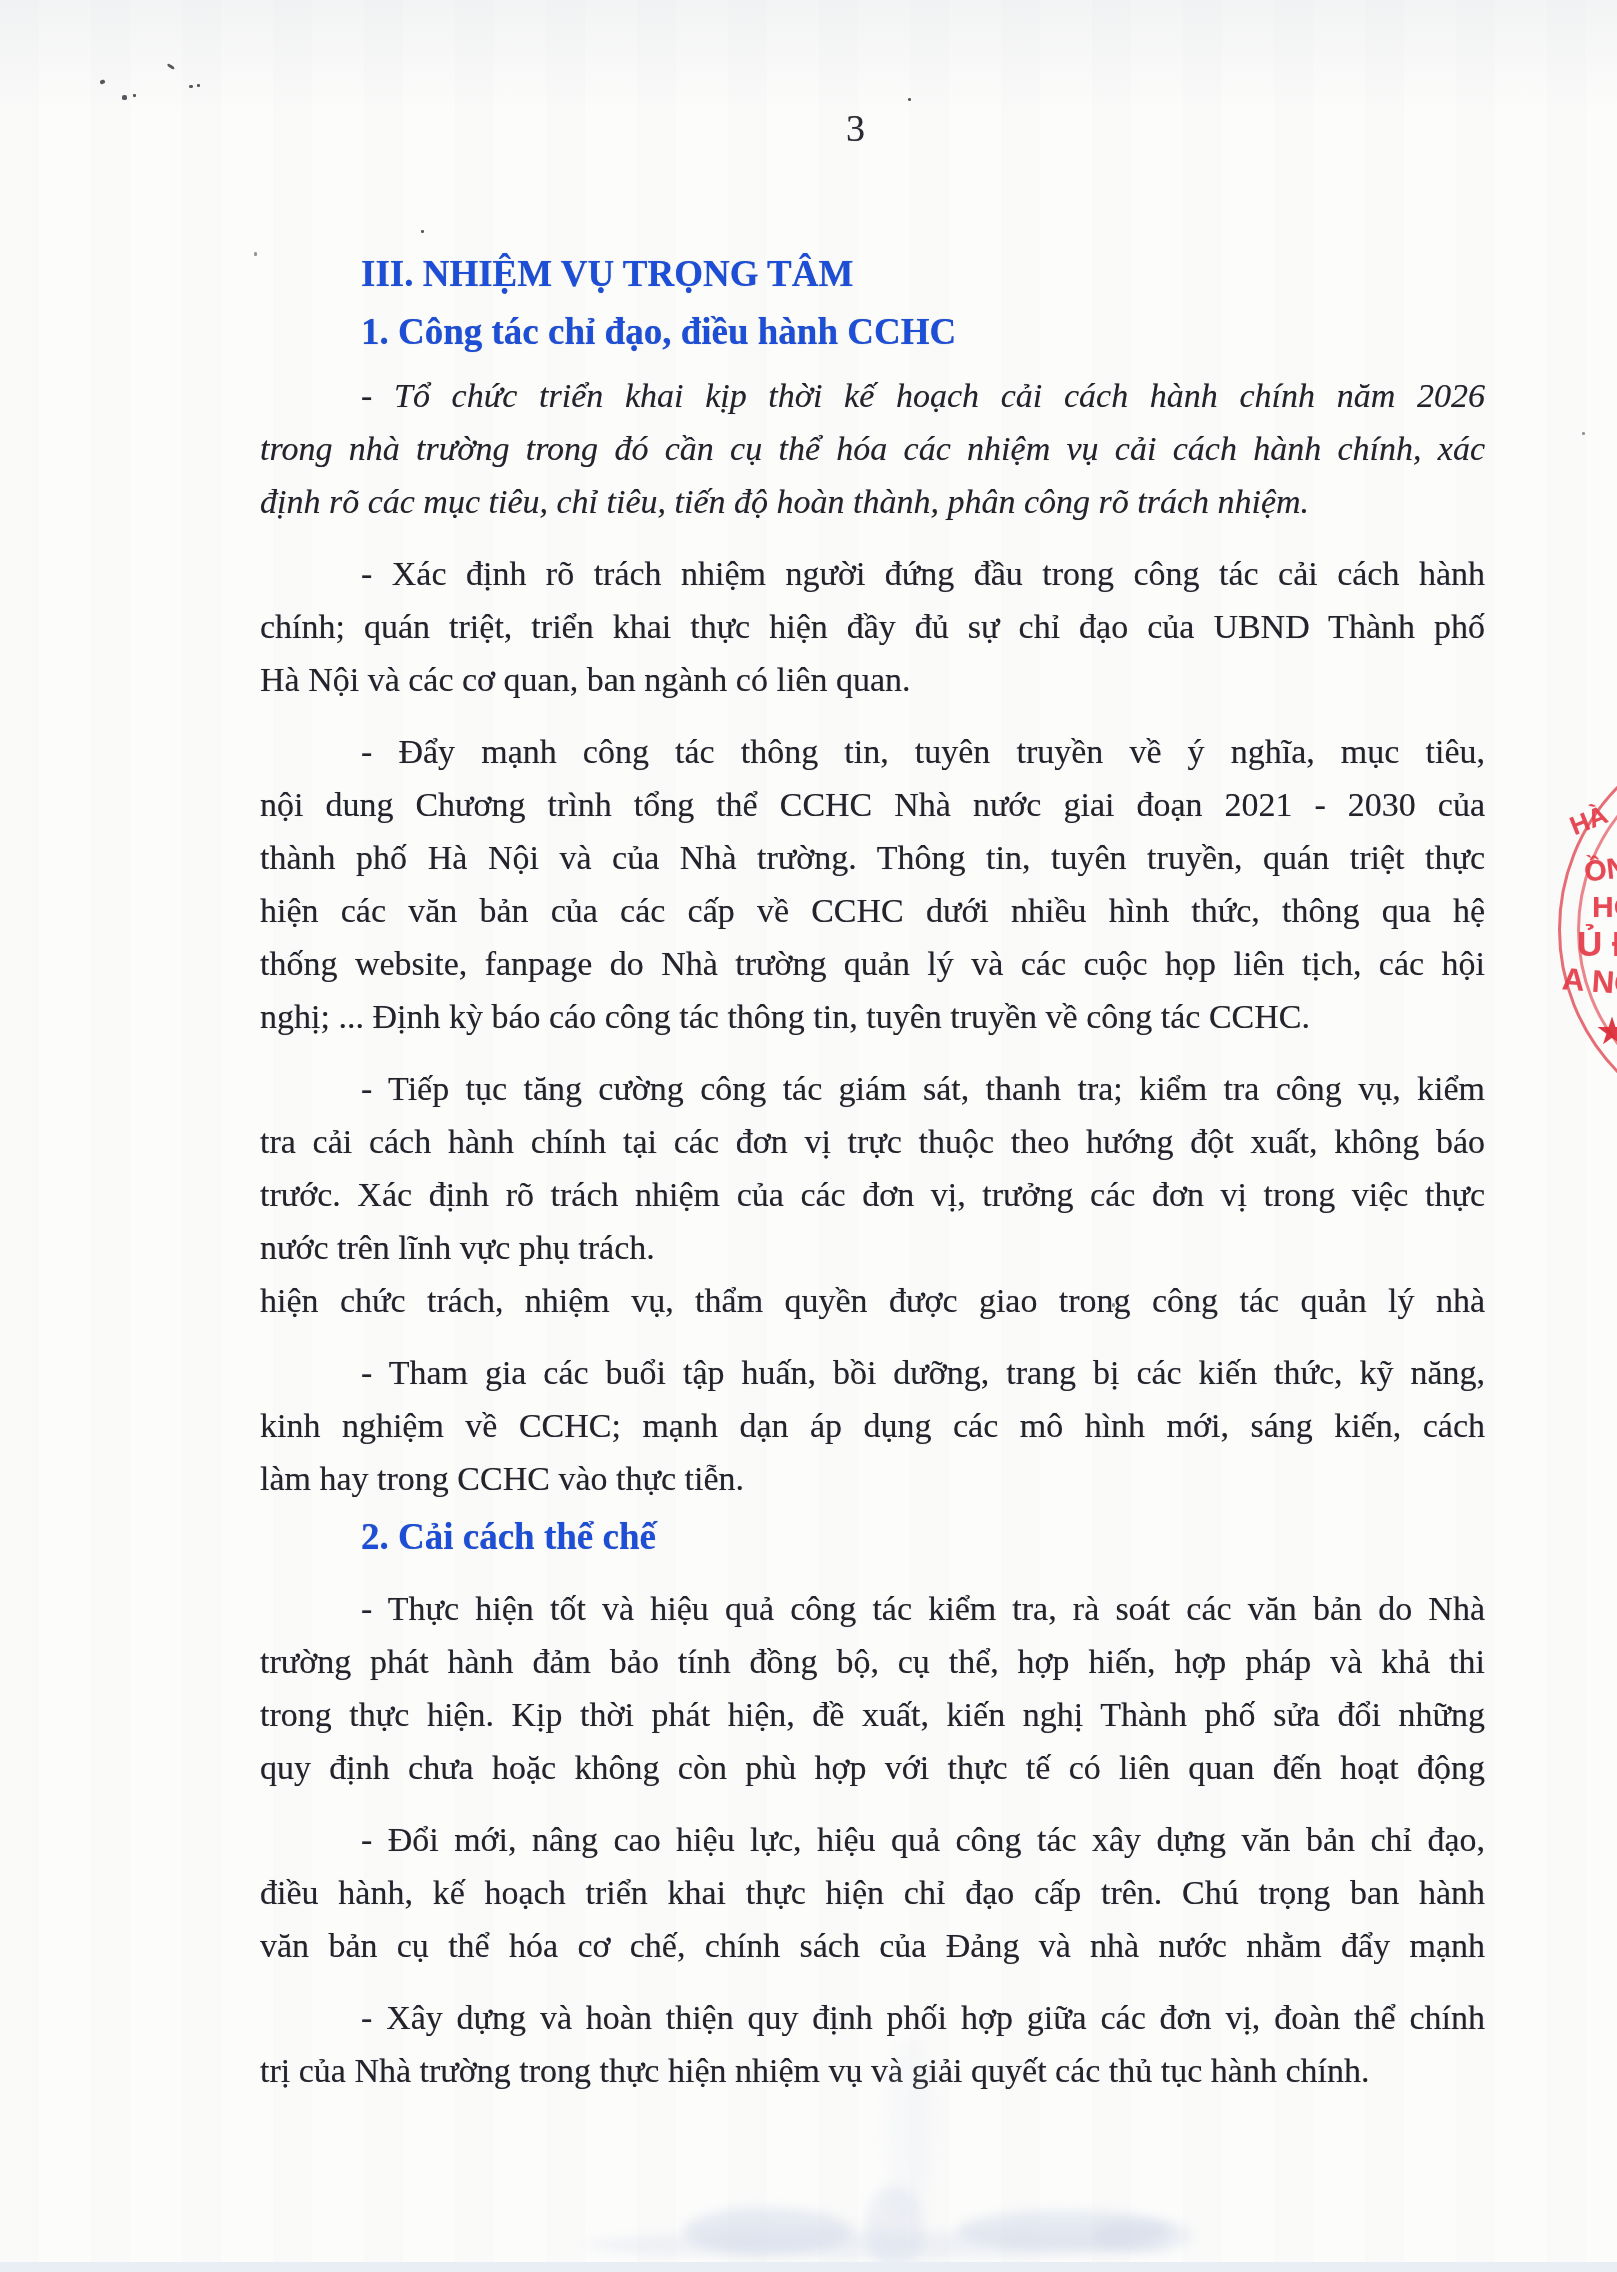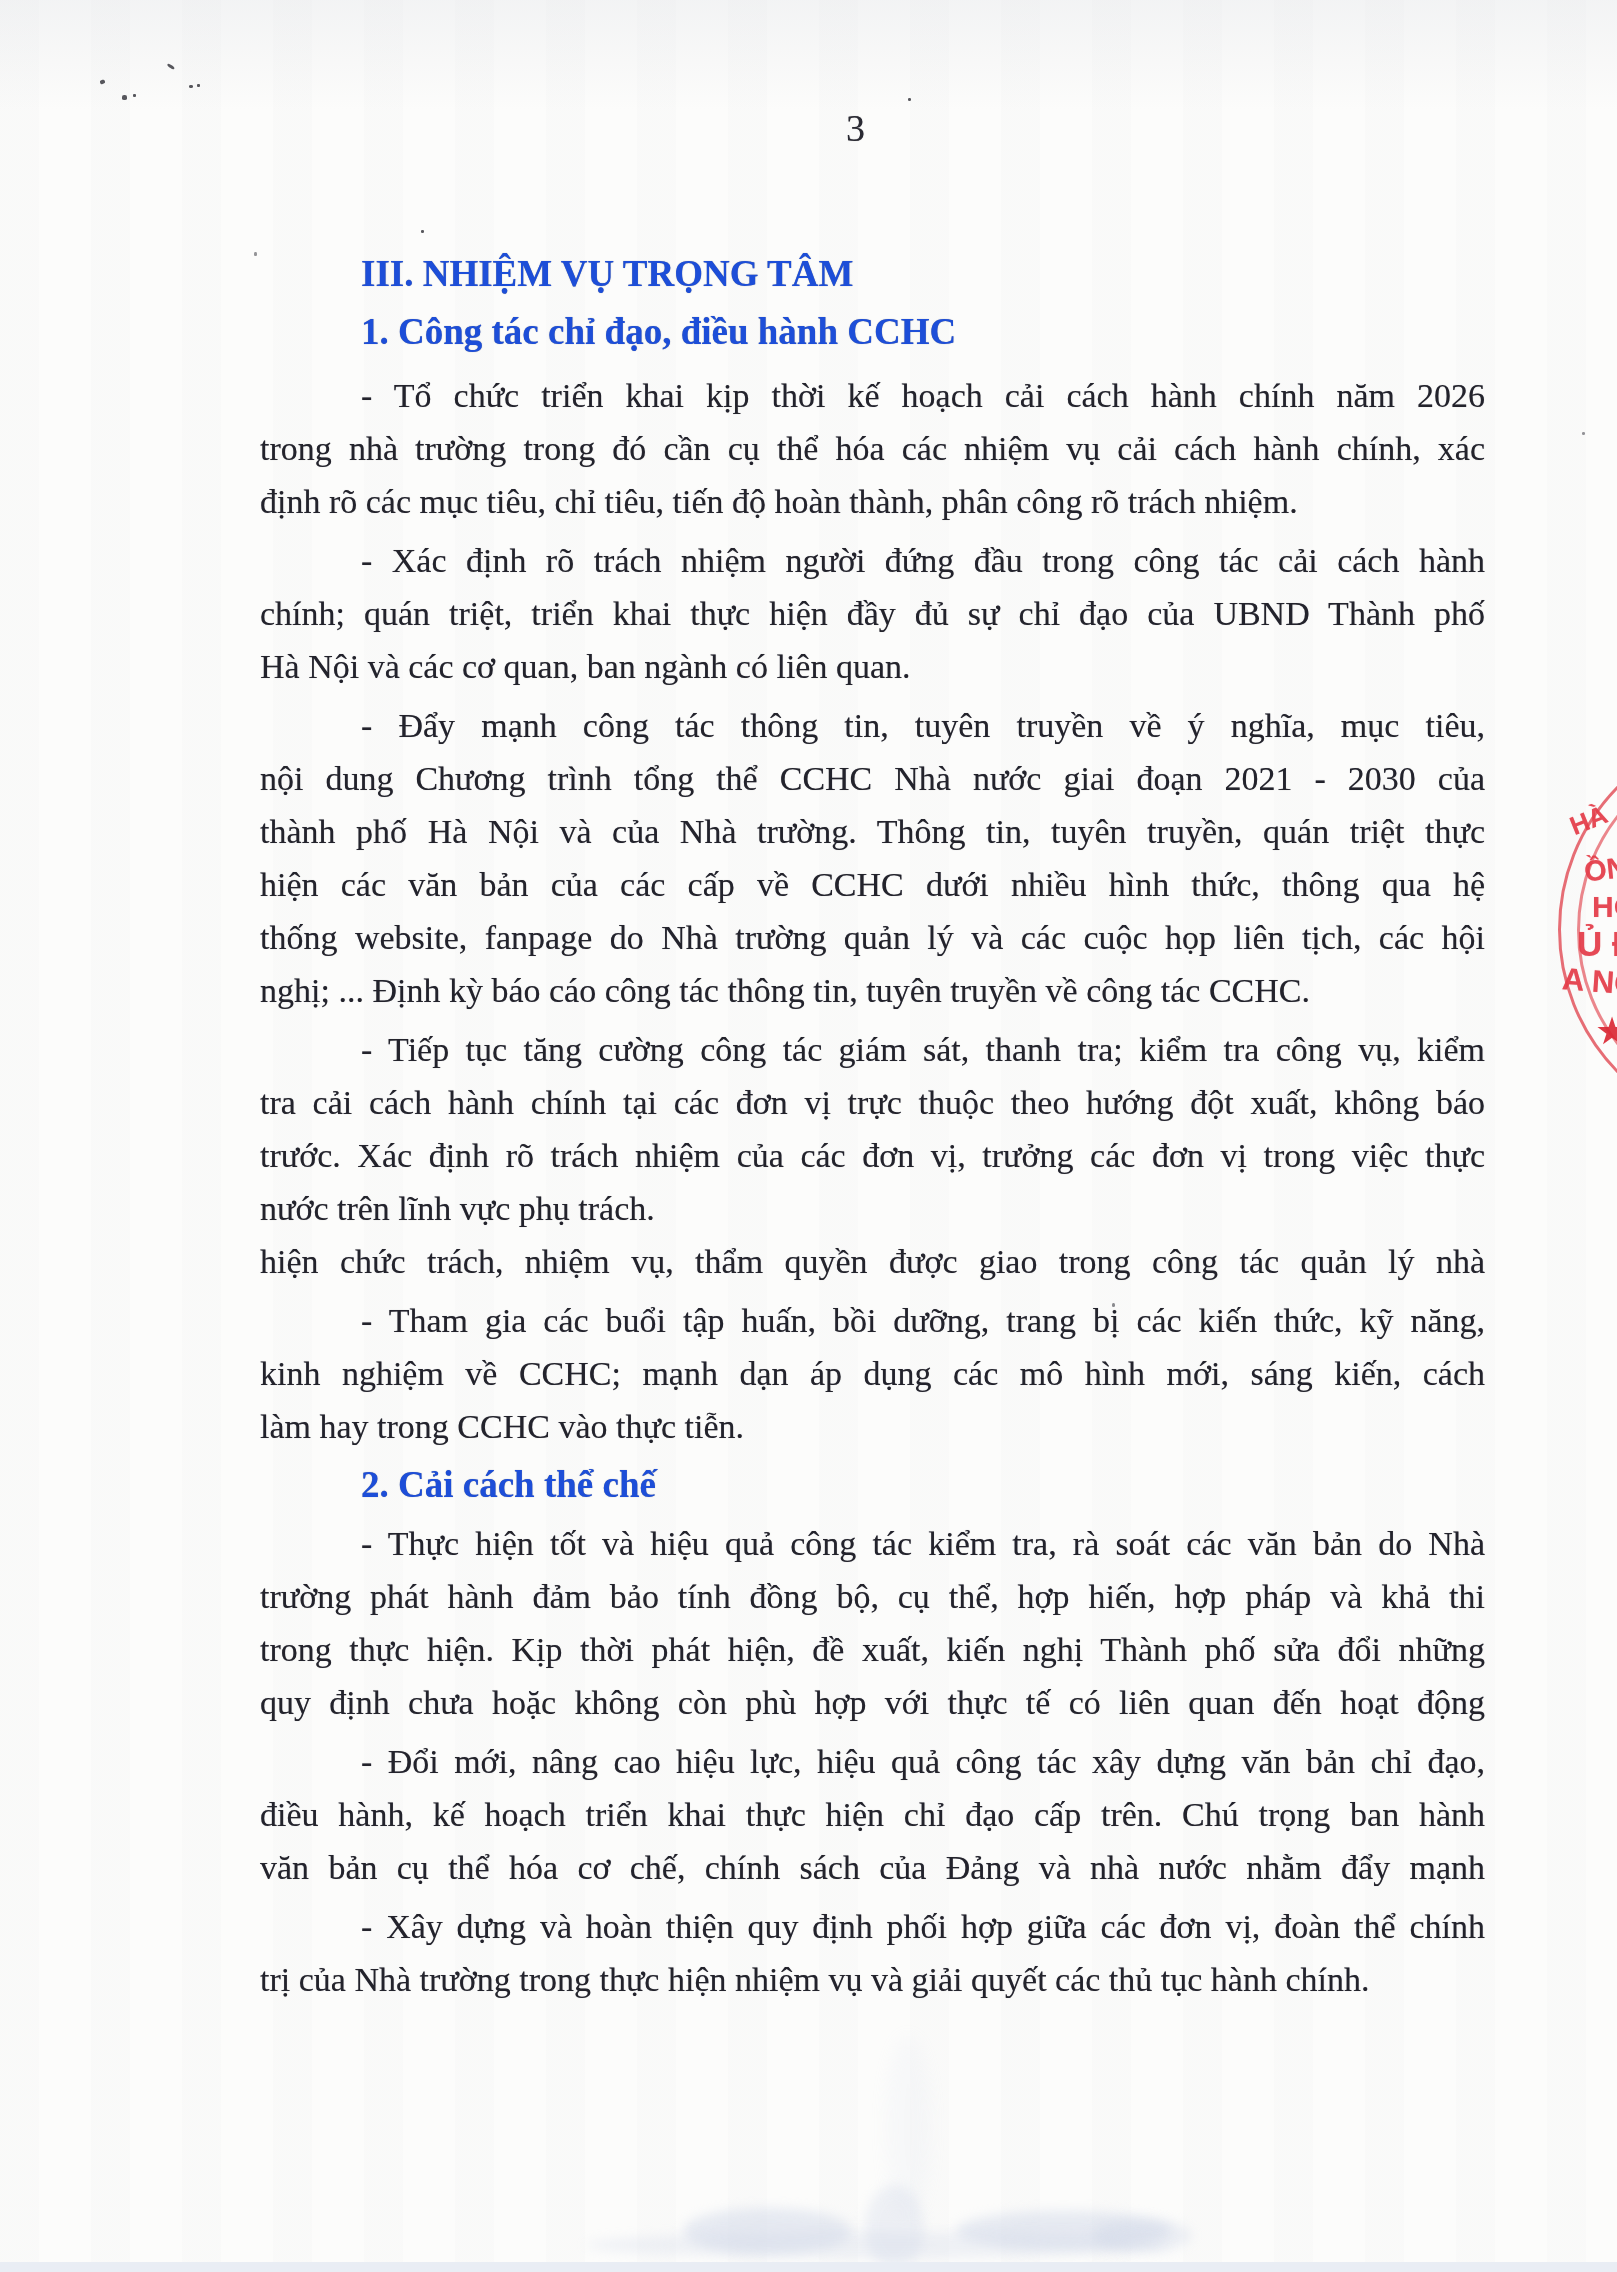--- a/index.html
+++ b/index.html
@@ -37,22 +37,22 @@
   }
   .line.first{padding-left:101px;}
   .line.last{text-align-last:left;}
   .h1,.h2{
     height:53px;line-height:53px;
     padding-left:101px;
     font-size:37px;font-weight:700;color:#1d4ed8;
     text-shadow:0 0 0.8px rgba(20,20,30,.5);
   }
   .h2{margin-top:5.2px;}
-  .para{margin-top:6px;}
-  .para.gap-big{margin-top:10.4px;}
+  .para{margin-top:19px;}
+  .para.gap-big{margin-top:10.4px;font-style:italic;}
 
   
   .stamp{position:absolute;left:0;top:0;width:100%;height:100%;pointer-events:none;}
   .arc{position:absolute;border-radius:50%;border:3.9px solid rgba(223,62,72,.75);}
   .arc-outer{left:1558px;top:725px;width:403px;height:403px;}
   .arc-inner{left:1577px;top:744px;width:366px;height:366px;border-width:3.3px;border-color:rgba(226,70,80,.65);}
   .stamp-frag{
     position:absolute;color:rgba(228,62,74,.88);
     font-family:"Liberation Sans","DejaVu Sans",sans-serif;
     font-weight:700;white-space:nowrap;

